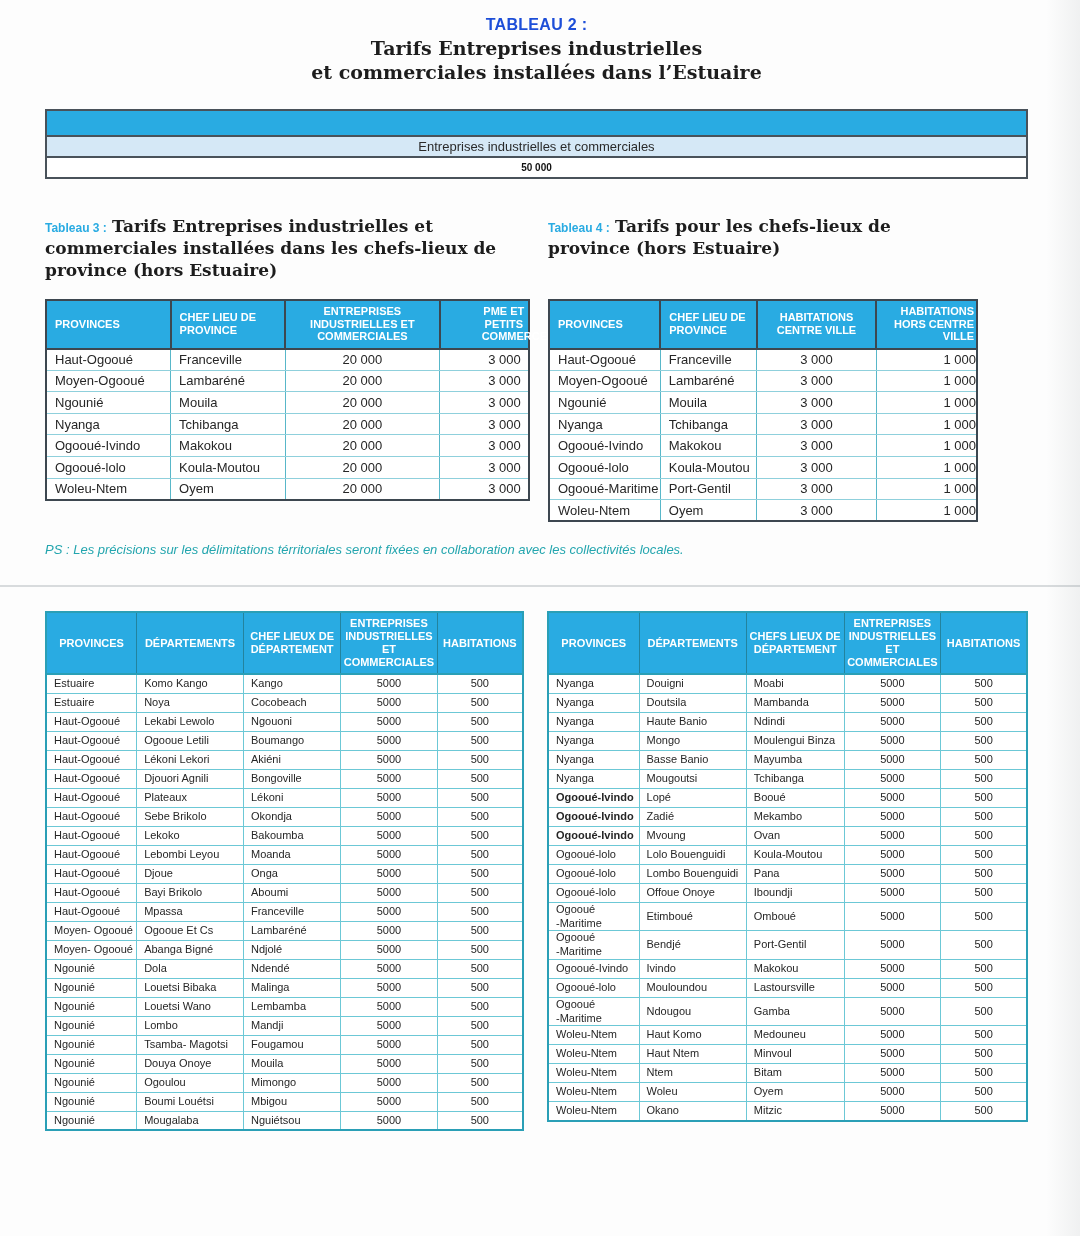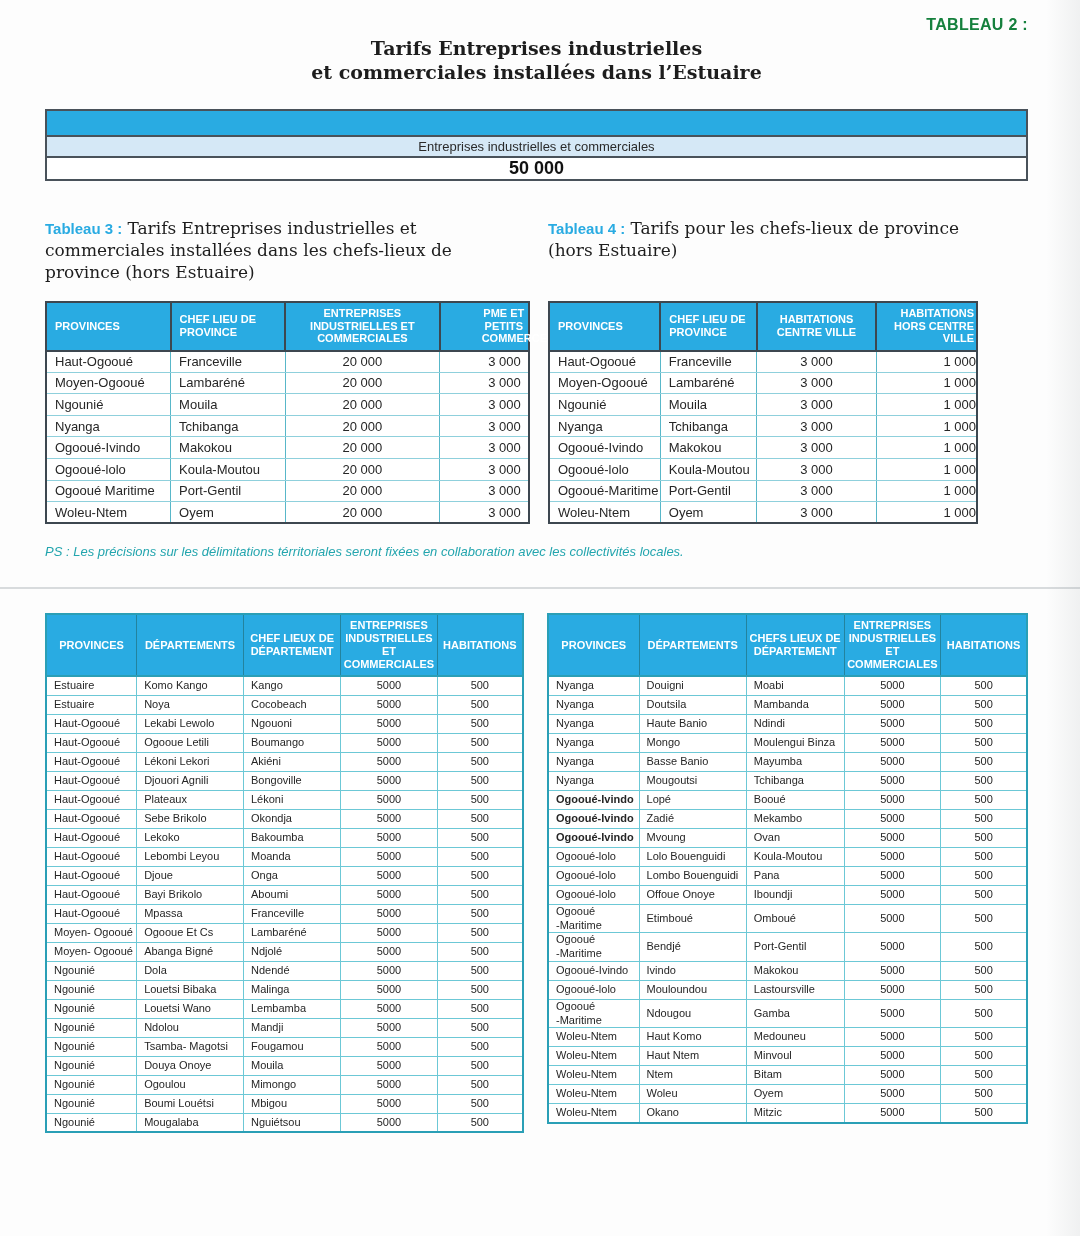--- a/index.html
+++ b/index.html
@@ -5,37 +5,37 @@
   * { box-sizing: border-box; margin: 0; padding: 0; }
   html, body { width: 1080px; height: 1236px; background: #fdfdfd; overflow: hidden; }
   body { font-family: "Liberation Sans", sans-serif; color: #222; position: relative; }
   body::after { content:""; position:absolute; top:0; right:0; width:34px; height:1236px;
     background: linear-gradient(to right, rgba(120,130,135,0) 0%, rgba(120,130,135,0.10) 100%);
     pointer-events:none; }
   .content { margin-left: 45px; width: 983px; padding-top: 16px; }
 
   
   .t2-head { text-align: center; }
-  .t2-label { color: #15803d; font-size: 16px; font-weight: bold; letter-spacing: .3px; text-align: right; }
+  .t2-label { color: #1d4ed8; font-size: 16px; font-weight: bold; letter-spacing: .3px; }
   .t2-title { font-family: "DejaVu Serif", serif; font-weight: bold; font-size: 19px; line-height: 1.25; color: #1d1d1d; margin-top: 3px; }
 
   
   .table2 { width: 100%; border-collapse: collapse; margin-top: 24px; border: 2px solid #49525a; }
   .table2 td { text-align: center; }
   .table2 .band td { background: #29ABE2; height: 26px; border-bottom: 2px solid #49525a; }
   .table2 .lightrow td { background: #d5e8f6; height: 21px; font-size: 13px; border-bottom: 2px solid #49525a; color: #2a2a2a; }
-  .table2 .valrow td { background: #ffffff; height: 21px; font-size: 18px; font-weight: bold; color: #111; }
+  .table2 .valrow td { background: #ffffff; height: 21px; font-size: 10px; font-weight: bold; color: #111; }
 
   
   .row-34 { display: flex; gap: 18px; margin-top: 36px; }
   .col-34-left  { width: 485px; }
   .col-34-right { width: 430px; }
   .h34 { height: 84px; }
-  .t-label { color: #29ABE2; font-size: 15px; font-weight: bold; }
-  .t-serif { font-family: "DejaVu Serif", serif; font-weight: normal; font-size: 17px; color: #1d1d1d; }
+  .t-label { color: #29ABE2; font-size: 12px; font-weight: bold; }
+  .t-serif { font-family: "DejaVu Serif", serif; font-weight: bold; font-size: 17px; color: #1d1d1d; }
   .h34 .t-serif, .h5 .t-serif { line-height: 1.3; }
 
   
   table.dtable { border-collapse: collapse; width: 100%; table-layout: fixed; }
   table.dtable th { background: #29ABE2; color: #fff; font-size: 11px; font-weight: bold; line-height: 1.18; text-align: center; padding: 3px 2px; text-transform: uppercase; }
   table.dtable td { background: #fff; color: #262626; text-align: center; }
 
   
   .t34 { border: 2px solid #3d4750; }
   .t34 th { border-left: 2px solid #3d4750; border-bottom: 2px solid #3d4750; height: 49px; font-size: 11.5px; }
@@ -152,26 +152,20 @@
               <td>20 000</td>
               <td>3 000</td>
             </tr>
             <tr>
               <td>Ogooué-lolo</td>
               <td>Koula-Moutou</td>
               <td>20 000</td>
               <td>3 000</td>
             </tr>
             <tr>
-              <td>Ogooué Maritime</td>
-              <td>Port-Gentil</td>
-              <td>20 000</td>
-              <td>3 000</td>
-            </tr>
-            <tr>
               <td>Woleu-Ntem</td>
               <td>Oyem</td>
               <td>20 000</td>
               <td>3 000</td>
             </tr>
           </tbody>
         </table>
     </section>
     <section class="col-34-right">
       <h3 class="h34">
@@ -380,21 +374,21 @@
             </tr>
             <tr>
               <td>Ngounié</td>
               <td>Louetsi Wano</td>
               <td>Lembamba</td>
               <td>5000</td>
               <td>500</td>
             </tr>
             <tr>
               <td>Ngounié</td>
-              <td>Ndolou</td>
+              <td>Lombo</td>
               <td>Mandji</td>
               <td>5000</td>
               <td>500</td>
             </tr>
             <tr>
               <td>Ngounié</td>
               <td>Tsamba- Magotsi</td>
               <td>Fougamou</td>
               <td>5000</td>
               <td>500</td>

